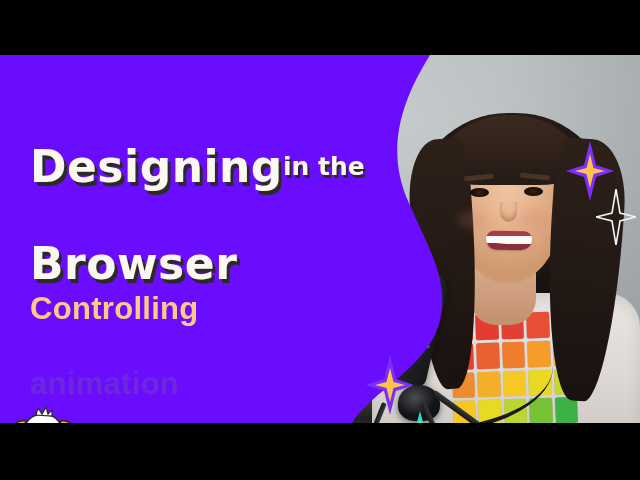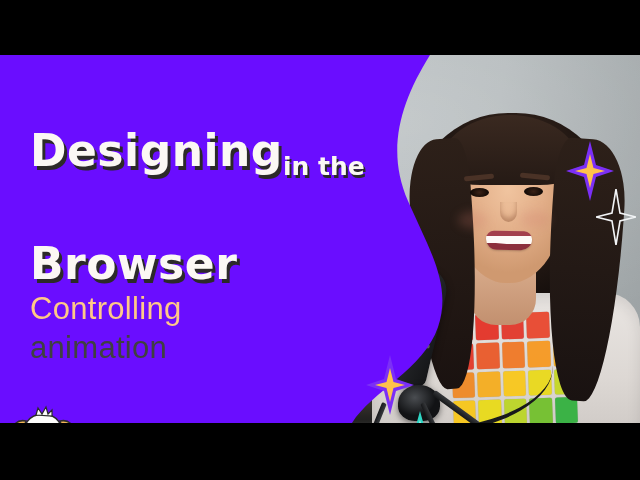--- a/index.html
+++ b/index.html
@@ -189,33 +189,33 @@
   #text-block { position:absolute; left:0; top:0; z-index:35; }
   .title-line {
     position:absolute;
     font-family:"DejaVu Sans", sans-serif;
     color:#fbf8f4;
     font-weight:700;
     letter-spacing:.5px;
     text-shadow:3px 4px 0 #2c2a29;
     white-space:nowrap;
   }
-  #title-1 { left:30px; top:70px; font-size:44px; }
+  #title-1 { left:30px; top:86px; font-size:44px; }
   #title-small {
     position:absolute; left:283px; top:97px;
     font-size:25px; font-weight:700; color:#fbf8f4;
     text-shadow:2px 3px 0 #2c2a29;
     white-space:nowrap;
     font-family:"DejaVu Sans", sans-serif;
   }
   #title-2 { left:30px; top:155px; font-size:44px; }
   .subtitle-line {
     position:absolute; left:30px;
     color:#ffc887;
-    font-size:31px; font-weight:400;
+    font-size:31px; font-weight:700;
     font-family:"Liberation Sans", sans-serif;
     letter-spacing:.3px;
     white-space:nowrap;
     text-align:center;
   }
   #sub-1 { top:236px; }
   #sub-2 { top:275px; }
 
   
   #dog-logo { position:absolute; left:4px; top:348px; z-index:36; width:78px; height:78px; }
@@ -305,21 +305,21 @@
     <svg class="sparkle" style="left:400px; top:356px; width:40px; height:46px;" viewBox="0 0 40 46">
       <path d="M20 0 L25 18 L40 23 L25 28 L20 46 L15 28 L0 23 L15 18 Z" fill="#2fd6c4"></path>
       <path d="M20 9 L22.5 20 L31 23 L22.5 26 L20 37 L17.5 26 L9 23 L17.5 20 Z" fill="#d9fffa"></path>
     </svg>
 
     <div id="text-block">
       <div class="title-line" id="title-1" style="color: rgb(251, 248, 244);">Designing</div>
       <div id="title-small" style="color: rgb(251, 248, 244);">in the</div>
       <div class="title-line" id="title-2" style="color: rgb(251, 248, 244); margin-top: 28px;">Browser</div>
       <div class="subtitle-line" id="sub-1" style="color: rgb(255, 200, 135);">Controlling</div>
-      <div class="subtitle-line" id="sub-2" style="color: #404040;">animation</div>
+      <div class="subtitle-line" id="sub-2" style="color: #6d28d9; margin-top: 36px;">animation</div>
     </div>
 
     <svg id="dog-logo" viewBox="0 0 78 78">
 
       <path d="M14 74 C10 58 14 44 22 38 C30 32 48 32 56 38 C64 44 68 58 64 74 Z" fill="#fdfdfb" stroke="#2b2b2b" stroke-width="1.6"></path>
 
       <path d="M22 34 C18 22 24 12 39 11 C54 12 60 22 56 34 C54 42 48 47 39 47 C30 47 24 42 22 34 Z" fill="#fdfdfb" stroke="#2b2b2b" stroke-width="1.6"></path>
 
       <path d="M22 18 C13 16 8 22 9 30 C10 38 17 42 23 38 C20 31 20 24 22 18 Z" fill="#f0b455" stroke="#2b2b2b" stroke-width="1.6"></path>
 

